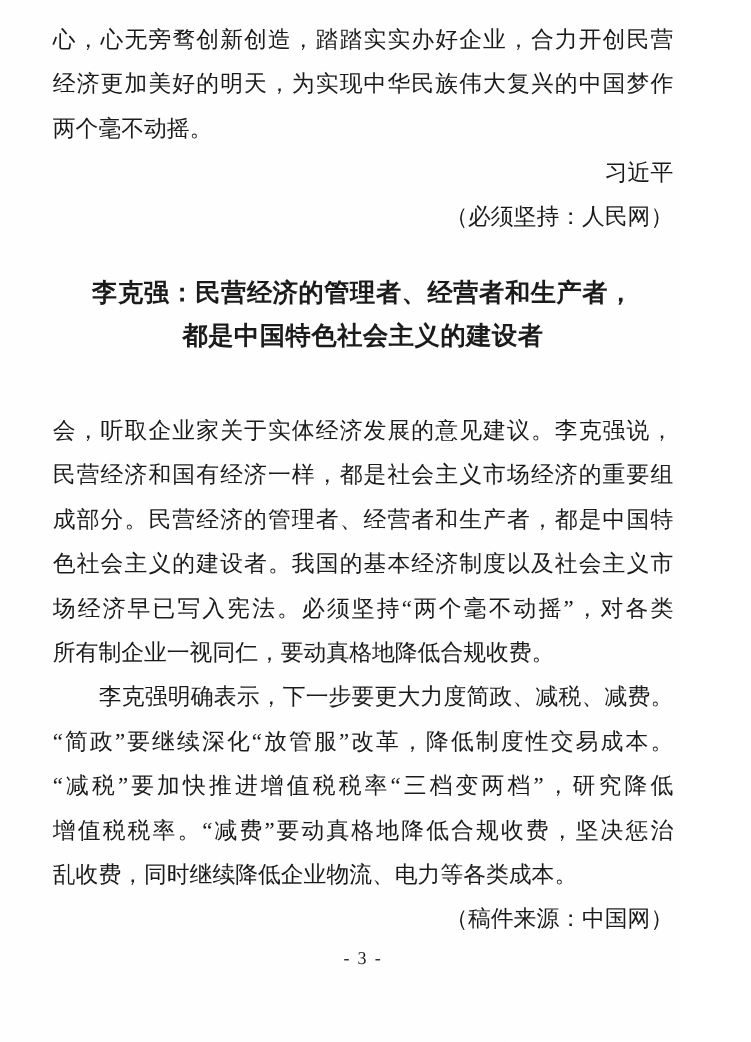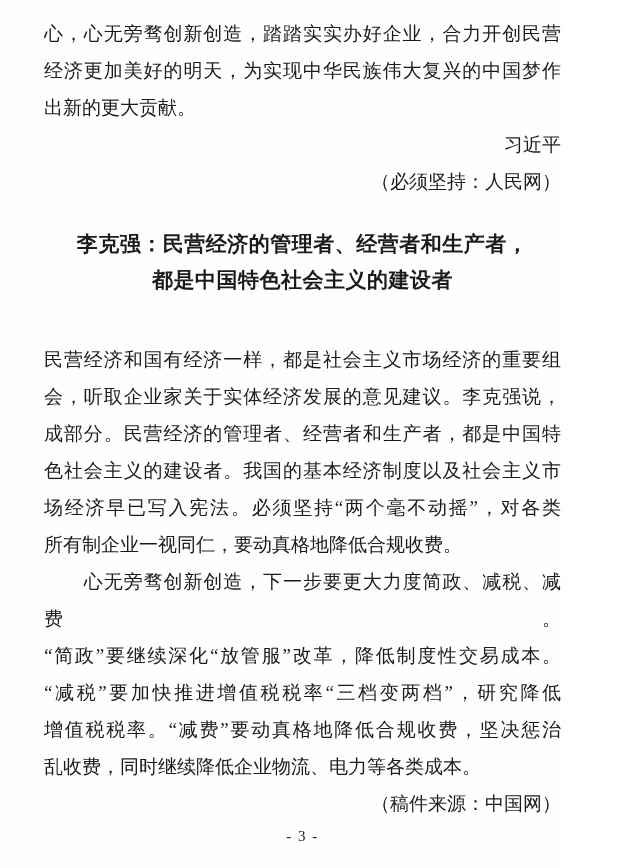--- a/index.html
+++ b/index.html
@@ -53,41 +53,41 @@
 </style>
 </head>
 <body>
 
 <div class="page">
   <div class="content">
 
     <div>
       <div class="ln jl">心，心无旁骛创新创造，踏踏实实办好企业，合力开创民营</div>
       <div class="ln jl">经济更加美好的明天，为实现中华民族伟大复兴的中国梦作</div>
-      <div class="ln">出新的更大贡献。</div>
+      <div class="ln">两个毫不动摇。</div>
       <div class="ln right">习近平</div>
       <div class="ln right">（必须坚持：人民网）</div>
     </div>
 
     <div class="title-block">
       <div class="title-line">李克强：民营经济的管理者、经营者和生产者，</div>
       <div class="title-line">都是中国特色社会主义的建设者</div>
     </div>
 
     <div class="para-first">
+      <div class="ln jl">会，听取企业家关于实体经济发展的意见建议。李克强说，</div>
       <div class="ln jl">民营经济和国有经济一样，都是社会主义市场经济的重要组</div>
-      <div class="ln jl">会，听取企业家关于实体经济发展的意见建议。李克强说，</div>
       <div class="ln jl">成部分。民营经济的管理者、经营者和生产者，都是中国特</div>
       <div class="ln jl">色社会主义的建设者。我国的基本经济制度以及社会主义市</div>
       <div class="ln jl">场经济早已写入宪法。必须坚持“两个毫不动摇”，对各类</div>
       <div class="ln">所有制企业一视同仁，要动真格地降低合规收费。</div>
     </div>
 
     <div>
-      <div class="ln jl">　　心无旁骛创新创造，下一步要更大力度简政、减税、减费。</div>
+      <div class="ln jl">　　李克强明确表示，下一步要更大力度简政、减税、减费。</div>
       <div class="ln jl">“简政”要继续深化“放管服”改革，降低制度性交易成本。</div>
       <div class="ln jl">“减税”要加快推进增值税税率“三档变两档”，研究降低</div>
       <div class="ln jl">增值税税率。“减费”要动真格地降低合规收费，坚决惩治</div>
       <div class="ln">乱收费，同时继续降低企业物流、电力等各类成本。</div>
     </div>
 
     <div class="ln right">（稿件来源：中国网）</div>
 
     <div class="footer">- 3 -</div>
 

